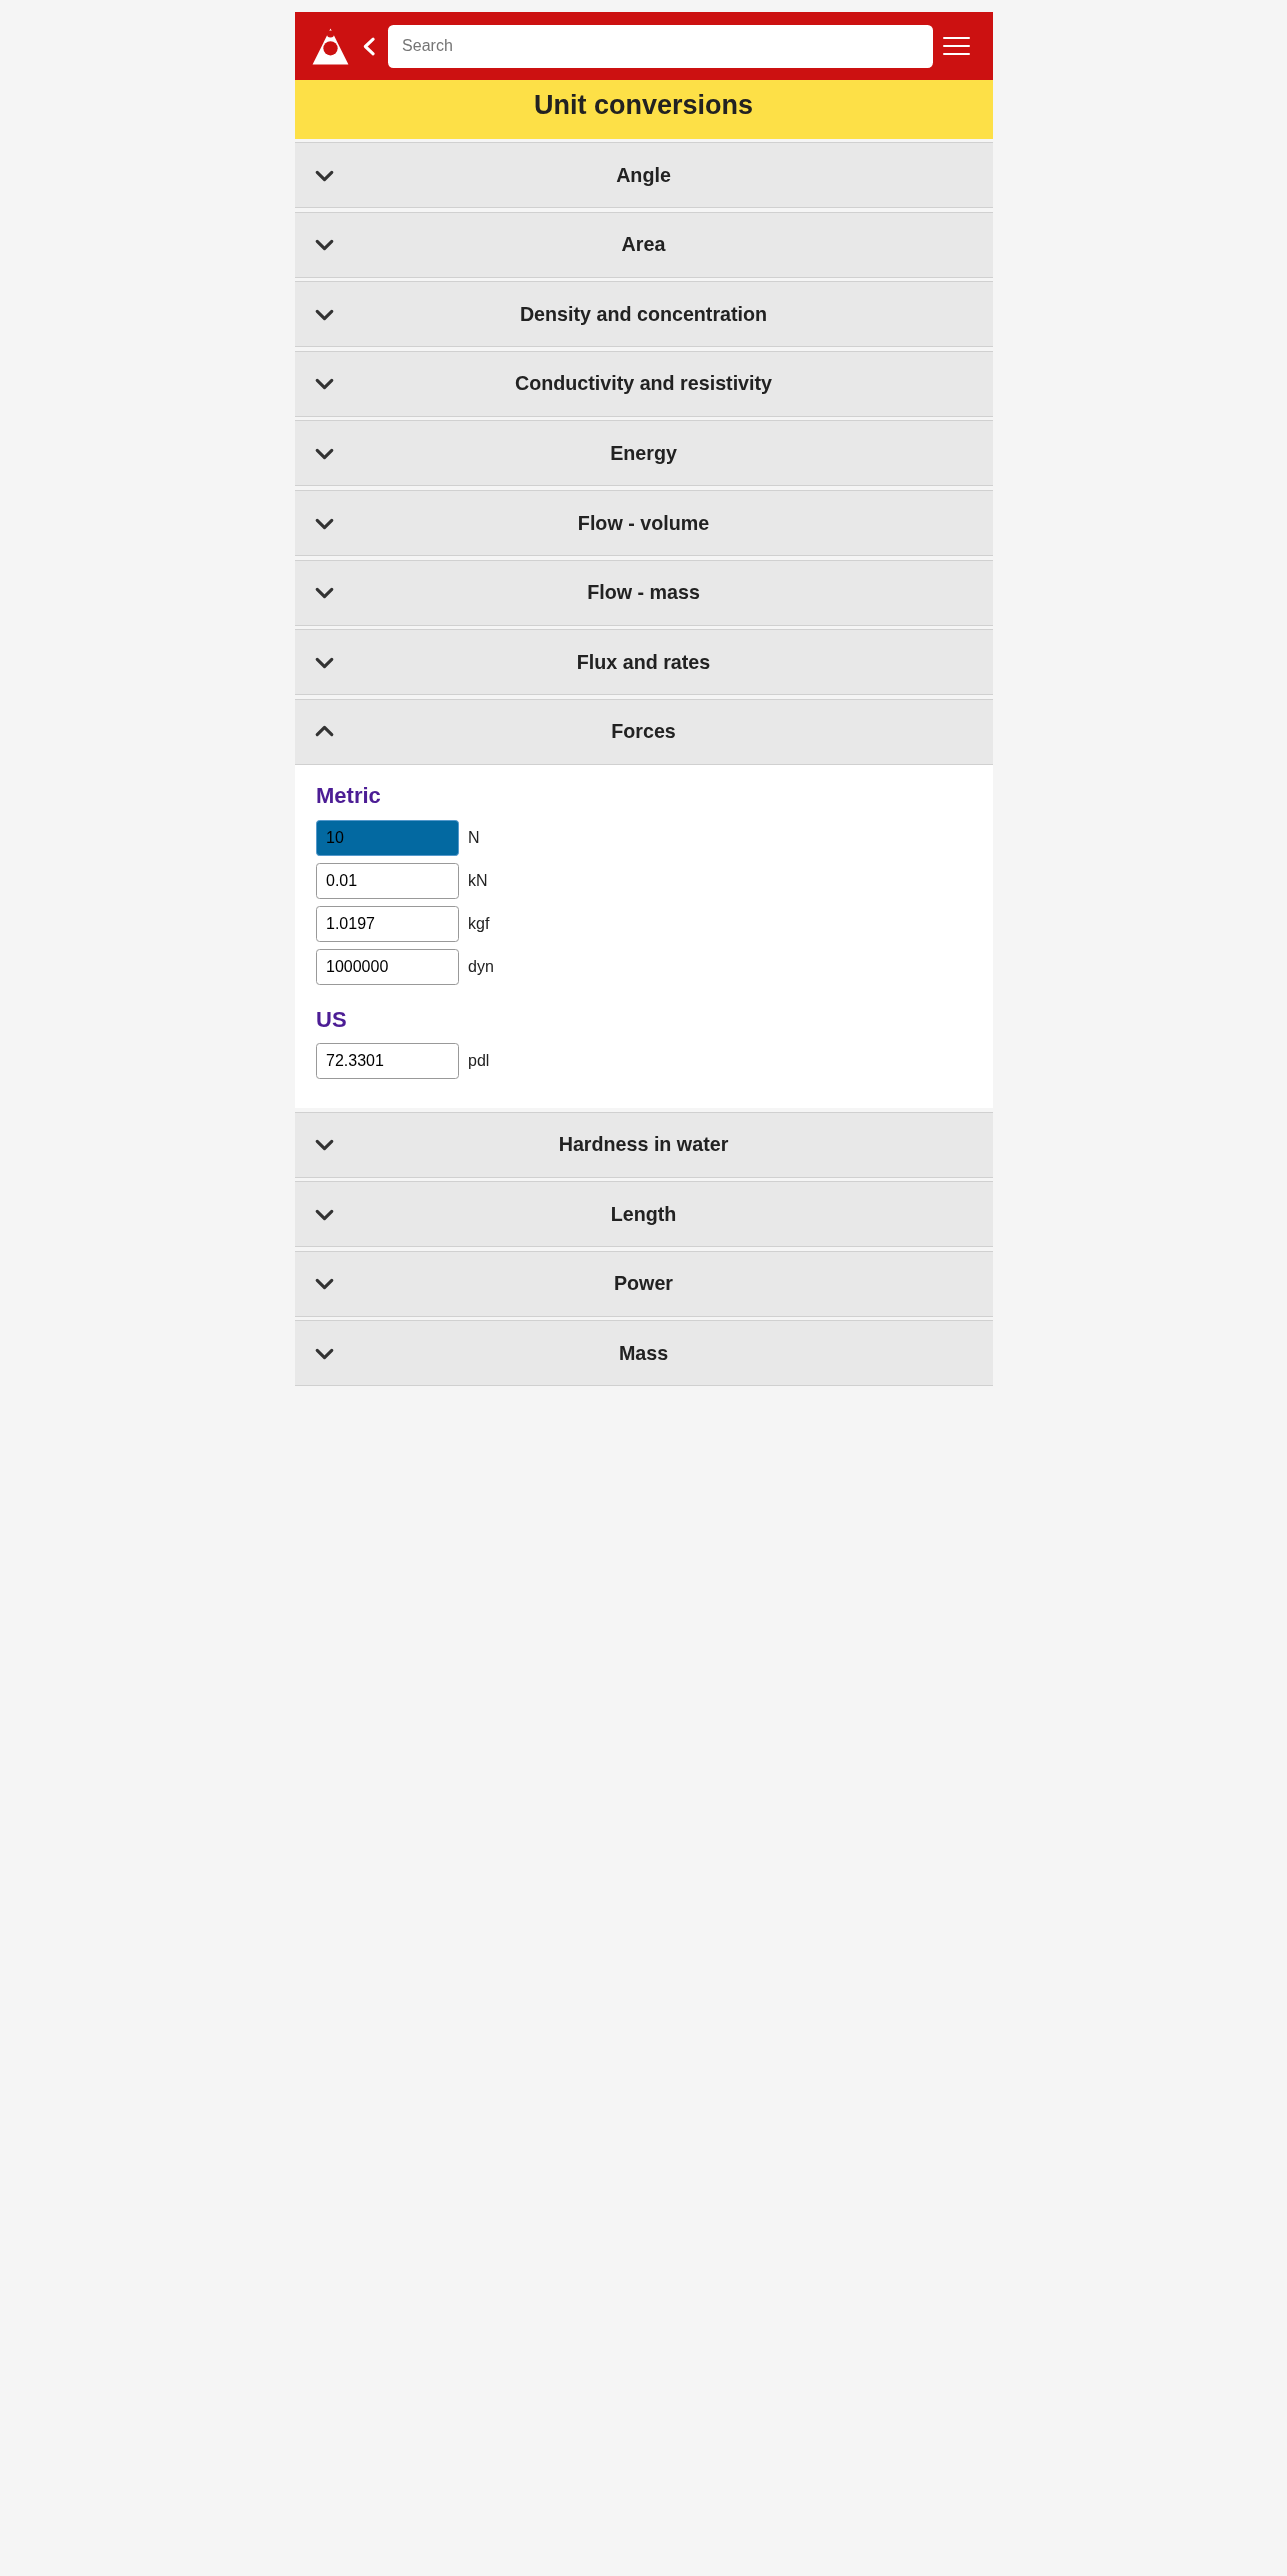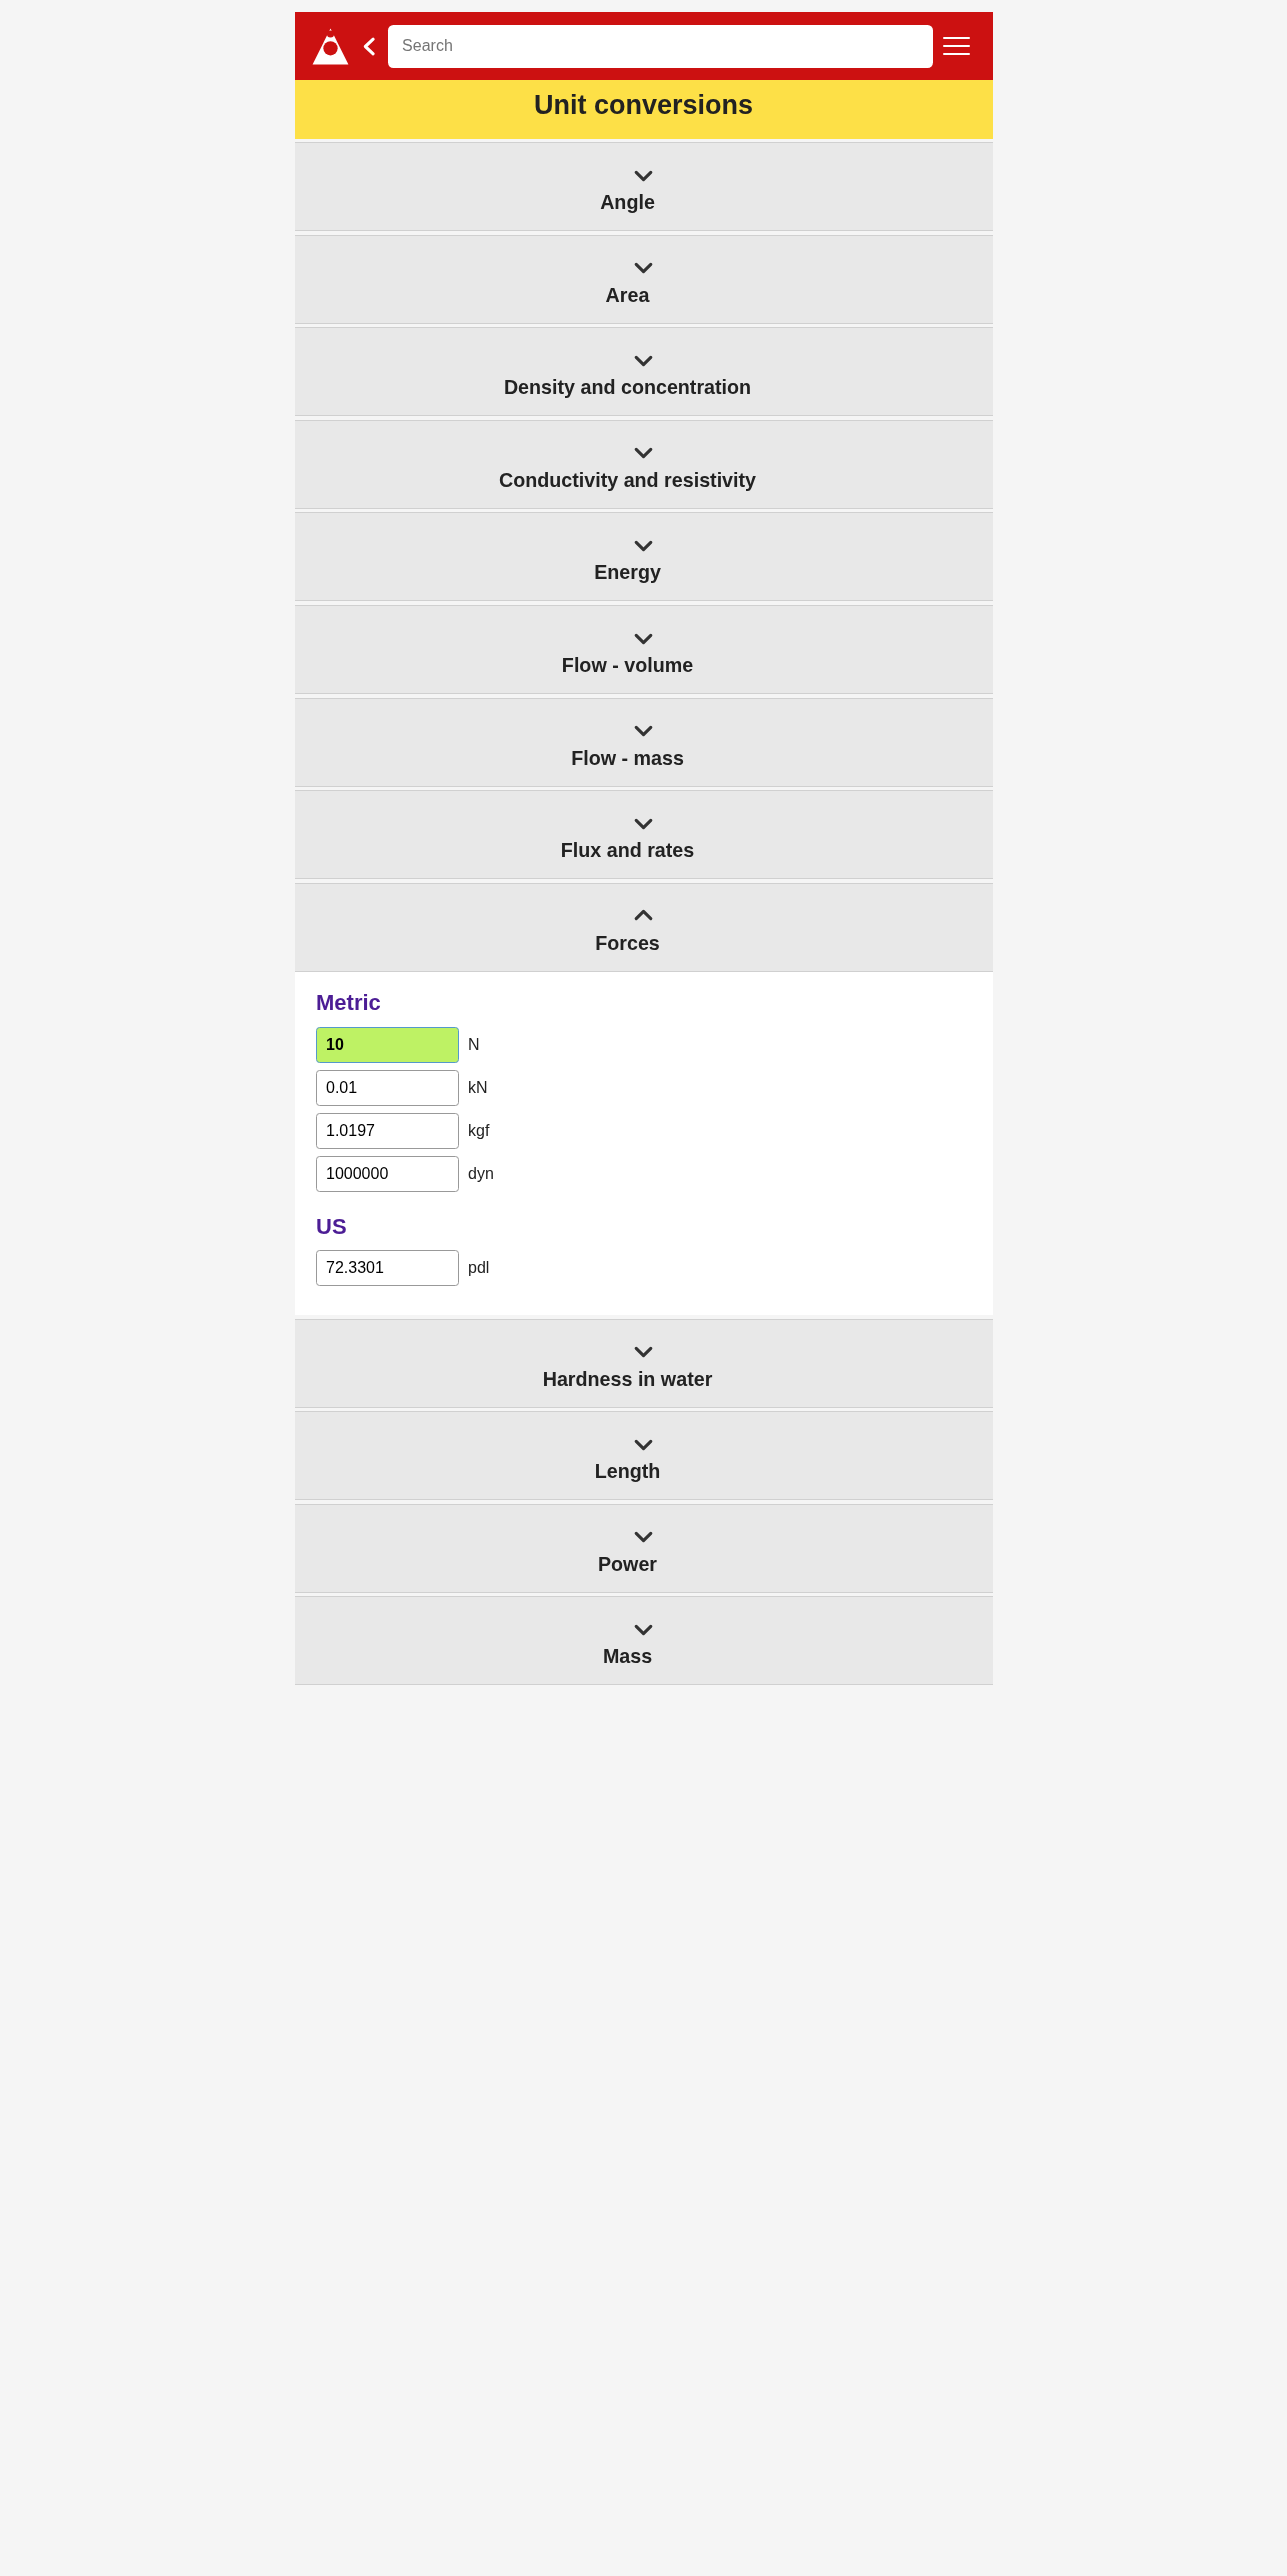--- a/index.html
+++ b/index.html
@@ -92,21 +92,20 @@
     
     .section-row {
       display: flex;
       align-items: center;
       background: #e8e8e8;
       border-bottom: 0.9px solid #d0d0d0;
       border-top: 0.9px solid #d0d0d0;
       padding: 16px 14.3px;
       cursor: pointer;
       margin-top: 3.6px;
-      flex-direction: column;
     }
 
     .section-row .chevron {
       width: 32px;
       height: 32px;
       display: flex;
       align-items: center;
       justify-content: center;
       flex-shrink: 0;
     }
@@ -150,23 +149,22 @@
       height: 36px;
       border: 0.9px solid #999;
       border-radius: 3.6px;
       padding: 0 9px;
       font-size: 16px;
       background: white;
       outline: none;
     }
 
     .unit-input.active {
-      background: #bef264;
+      background: #0369a1;
       border-color: #5599cc;
-      font-weight: bold;
     }
 
     .unit-label {
       font-size: 16px;
       color: #222;
       margin-left: 9px;
     }
 
     .unit-group-gap {
       height: 14.3px;

